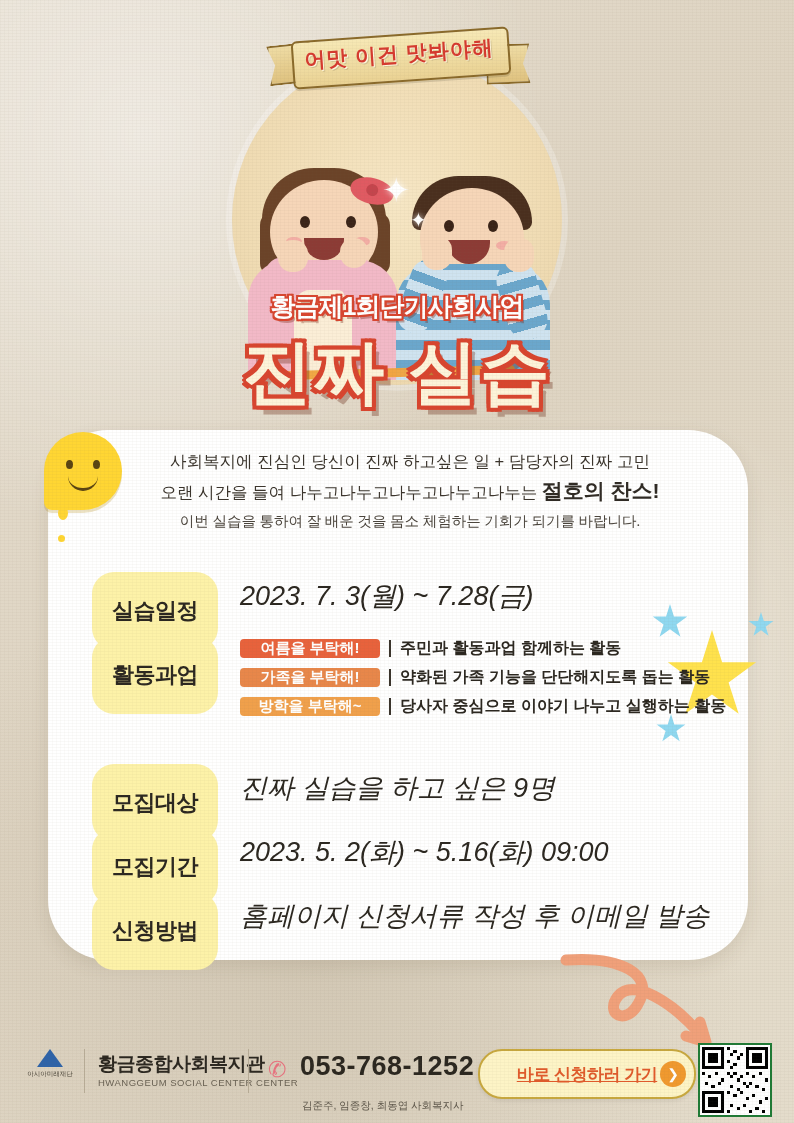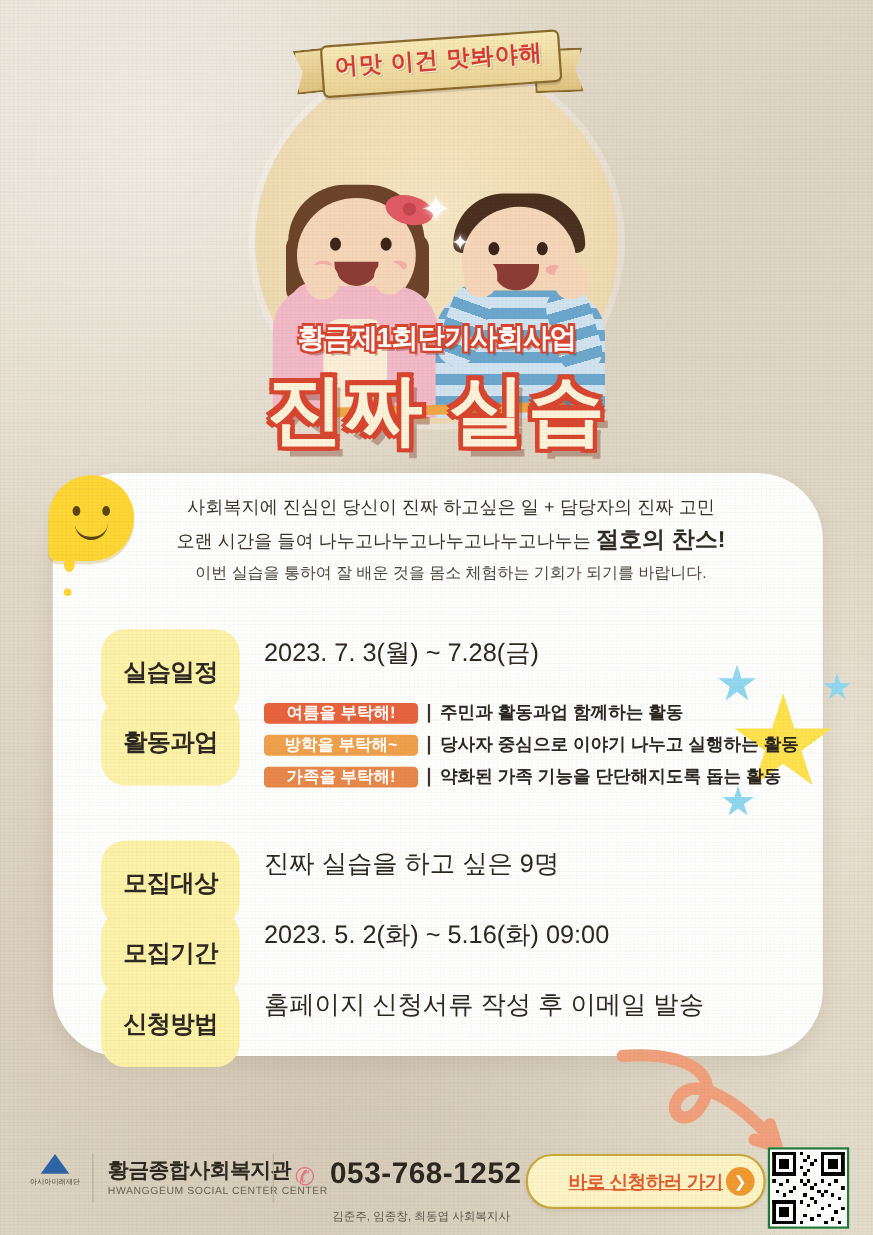--- a/index.html
+++ b/index.html
@@ -181,21 +181,21 @@
   .lead {
     position: absolute;
     left: 150px; top: 446px;
     width: 520px;
     text-align: center;
     color: #3a342c;
   }
   .lead .l1 { font-size: 16.5px; line-height: 30px; }
   .lead .l2 { font-size: 16.5px; line-height: 30px; }
   .lead .l2 b { font-size: 21px; color: #2f2a24; }
-  .lead .l3 { font-size: 14.5px; line-height: 28px; color: #4a443c; }
+  .lead .l3 { font-size: 14.5px; line-height: 28px; color: #4a443c; font-family: Liberation Serif, serif; }
 
   
   .smiley {
     position: absolute;
     left: 44px; top: 432px;
     width: 78px; height: 78px;
     background: #ffd633;
     border-radius: 50% 50% 50% 8px;
     box-shadow: 0 3px 0 rgba(180,140,20,.25);
   }
@@ -212,25 +212,26 @@
     background: #fdf2a8;
     border-radius: 22px;
     padding: 24px 20px;
     font-size: 22px;
     font-weight: bold;
     color: #2b2720;
     letter-spacing: -0.5px;
     white-space: nowrap;
   }
   .row-value {
-    font-size: 23px;
+    font-size: 27px;
     color: #2b2720;
     margin-left: 22px;
     padding-top: 6px;
     white-space: nowrap;
+    font-style: italic;
   }
 
   .row1 { left: 92px; top: 572px; }
   .row2 { left: 92px; top: 636px; }
   .row3 { left: 92px; top: 764px; }
   .row4 { left: 92px; top: 828px; }
   .row5 { left: 92px; top: 892px; }
 
   .tasks { margin-left: 22px; padding-top: 2px; }
   .task { display: flex; align-items: center; margin-bottom: 8px; }
@@ -403,28 +404,28 @@
 
   <div class="row row2">
     <div class="tag">활동과업</div>
     <div class="tasks">
       <div class="task">
         <div class="pill" style="background:#e8623c">여름을 부탁해!</div>
         <div class="bar"></div>
         <div class="desc">주민과 활동과업 함께하는 활동</div>
       </div>
       <div class="task">
+        <div class="pill" style="background:#e8874a">가족을 부탁해!</div>
+        <div class="bar"></div>
+        <div class="desc">약화된 가족 기능을 단단해지도록 돕는 활동</div>
+      </div>
+      <div class="task">
         <div class="pill" style="background:#f0a04b">방학을 부탁해~</div>
         <div class="bar"></div>
         <div class="desc">당사자 중심으로 이야기 나누고 실행하는 활동</div>
-      </div>
-      <div class="task">
-        <div class="pill" style="background:#e8874a">가족을 부탁해!</div>
-        <div class="bar"></div>
-        <div class="desc">약화된 가족 기능을 단단해지도록 돕는 활동</div>
       </div>
     </div>
   </div>
 
   <div class="row row3">
     <div class="tag">모집대상</div>
     <div class="row-value">진짜 실습을 하고 싶은 9명</div>
   </div>
 
   <div class="row row4">

